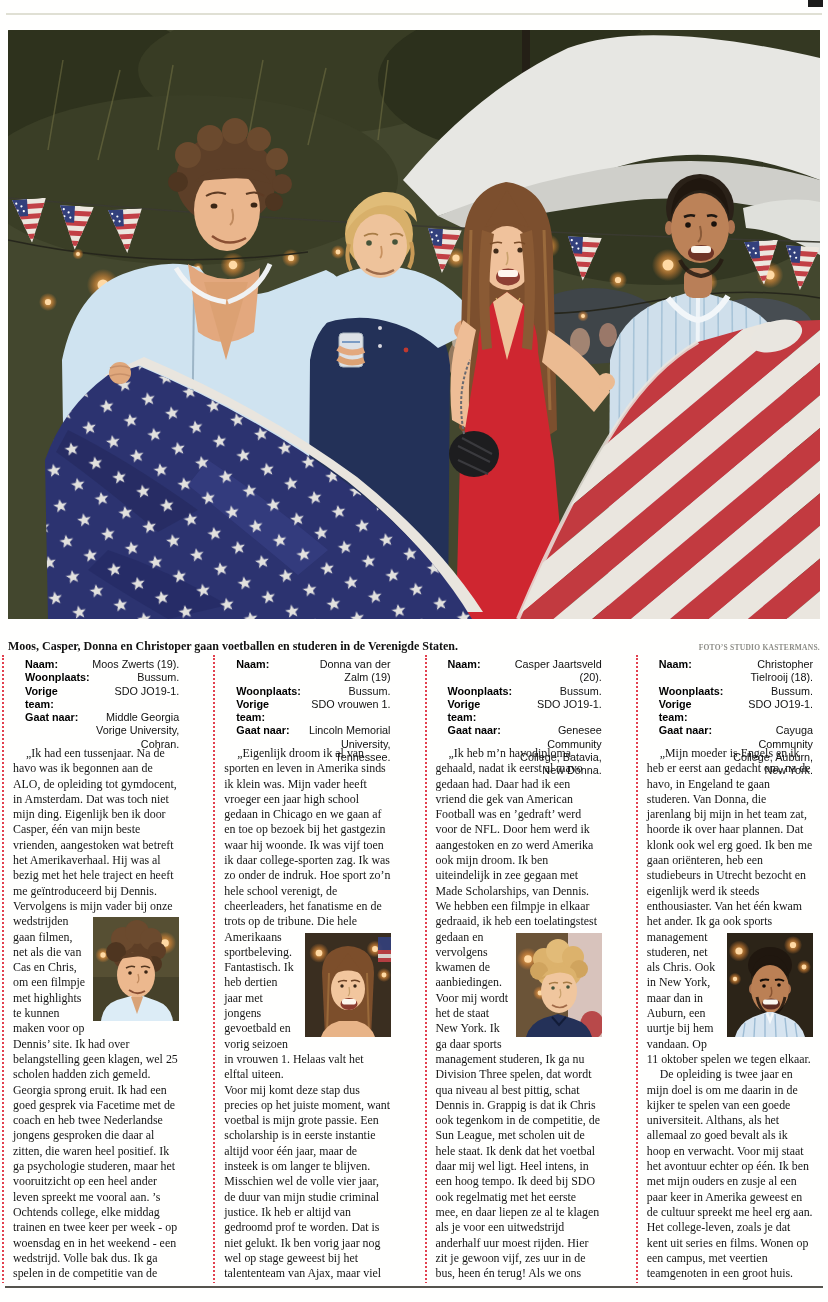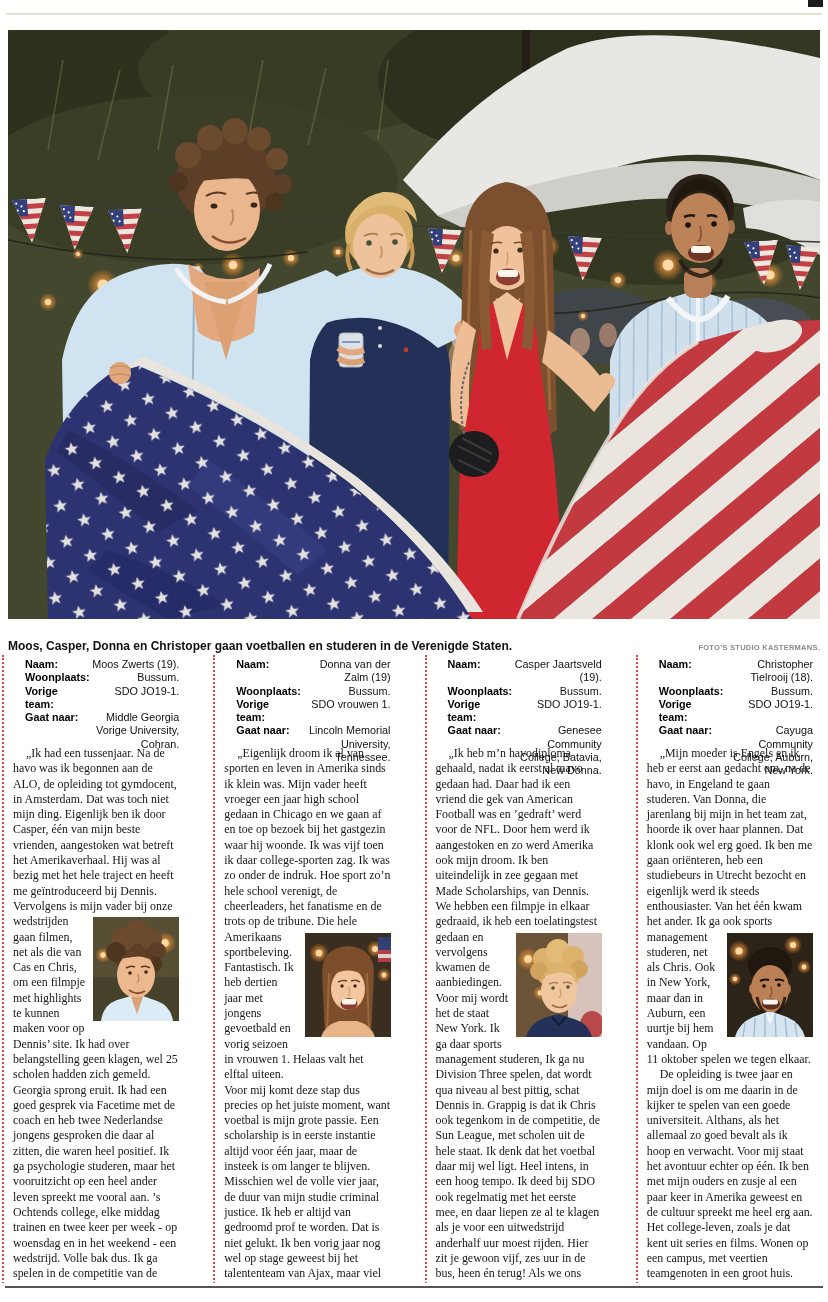--- a/index.html
+++ b/index.html
@@ -2,21 +2,21 @@
 <html lang="nl"><head>
 <meta charset="utf-8">
 <style>
   html,body{margin:0;padding:0;background:#ffffff;}
   .page{position:relative;width:828px;height:1302px;background:#fffffe;overflow:hidden;
         font-family:"Liberation Sans",sans-serif;color:#141414;}
   .top-rule{position:absolute;top:13px;left:6px;width:816px;height:2px;background:#e0e0d4;}
   .corner-mark{position:absolute;top:0;right:5px;width:15px;height:7px;background:#1c1c1c;}
   .main-photo{position:absolute;top:30px;left:8px;width:812px;height:589px;margin:0;overflow:hidden;background:#43472e;}
   .main-photo svg{display:block;}
-  .caption-row{position:absolute;top:629px;left:8px;width:812px;display:flex;justify-content:space-between;align-items:baseline;}
+  .caption-row{position:absolute;top:629px;left:8px;width:812px;display:flex;justify-content:space-between;align-items:baseline;font-family:Liberation Serif, serif;}
   .caption{font-size:12px;font-weight:bold;color:#111;}
   .credit{font-size:7.5px;color:#8b8b85;letter-spacing:.25px;font-weight:bold;margin-top:14px;}
   .columns{position:absolute;top:655px;left:2px;width:824px;height:628px;display:grid;
            grid-template-columns:repeat(4,1fr);overflow:hidden;gap:21px;}
   .col{border-left:2px dotted #e2404f;padding:3px 13px 0 9px;}
   .info{height:88px;display:grid;grid-template-columns:62px 1fr;column-gap:4px;
         font-size:10.8px;line-height:13.3px;padding-left:12px;align-content:start;row-gap:0;}
   .info .lab{font-weight:bold;color:#000;}
   .info .val{color:#111;text-align:right;}
   .body{font-family:"Liberation Serif","DejaVu Serif",serif;font-size:11.9px;line-height:15.3px;color:#161616;}
@@ -377,21 +377,21 @@
           </span>
           <span>hele Amerikaans sportbeleving. Fantastisch. Ik heb dertien jaar met jongens gevoetbald en vorig seizoen in vrouwen 1. Helaas valt het elftal uiteen.</span>
         </p>
         <p>Voor mij komt deze stap dus precies op het juiste moment, want voetbal is mijn grote passie. Een scholarship is in eerste instantie altijd voor één jaar, maar de insteek is om langer te blijven. Misschien wel de volle vier jaar, de duur van mijn studie criminal justice. Ik heb er altijd van gedroomd prof te worden. Dat is niet gelukt. Ik ben vorig jaar nog wel op stage geweest bij het talententeam van Ajax, maar viel helaas af. Deze stap biedt me de kans om bijna te leven als prof. En dat in Amerika, de bakermat van het vrouwenvoetbal. Hier wordt nog wel eens denigrerend gedaan over vrouwen die voetballen, maar daar is het echt groot.”</p>
       </div>
     </section>
 
     <section class="col">
       <div class="info">
         <div class="lab">Naam:</div>
-        <div class="val">Casper Jaartsveld (19).</div>
+        <div class="val">Casper Jaartsveld (20).</div>
         <div class="lab">Woonplaats:</div>
         <div class="val">Bussum.</div>
         <div class="lab">Vorige team:</div>
         <div class="val">SDO JO19-1.</div>
         <div class="lab">Gaat naar:</div>
         <div class="val">Genesee Community College, Batavia, New Donna.</div>
       </div>
       <div class="body">
         <p class="p-first">
           <span>„Ik heb m’n havodiploma gehaald, nadat ik eerst al mavo gedaan had. Daar had ik een vriend die gek van American Football was en ’gedraft’ werd voor de NFL. Door hem werd ik aangestoken en zo werd Amerika ook mijn droom. Ik ben uiteindelijk in zee gegaan met Made Scholarships, van Dennis. We hebben een filmpje in elkaar gedraaid, ik heb een toelatingstest</span>

